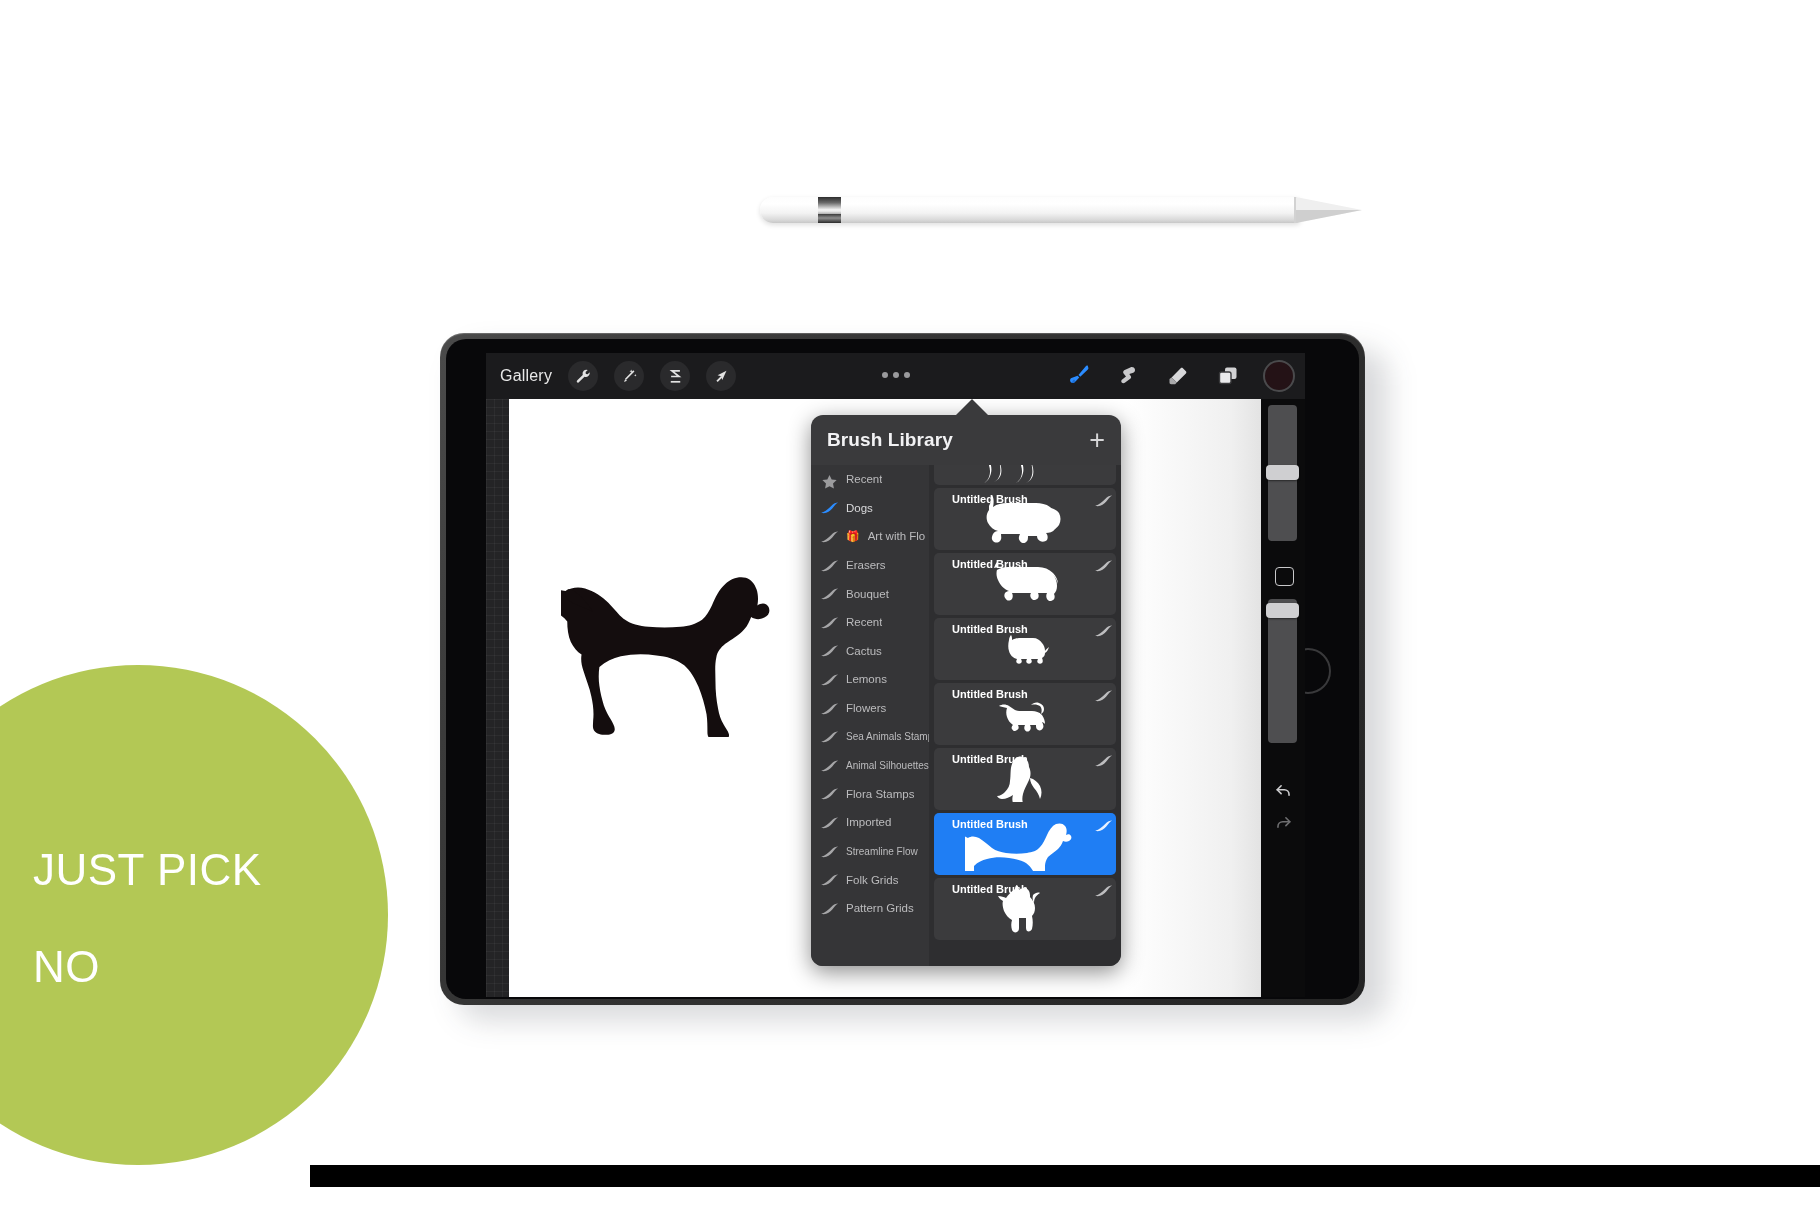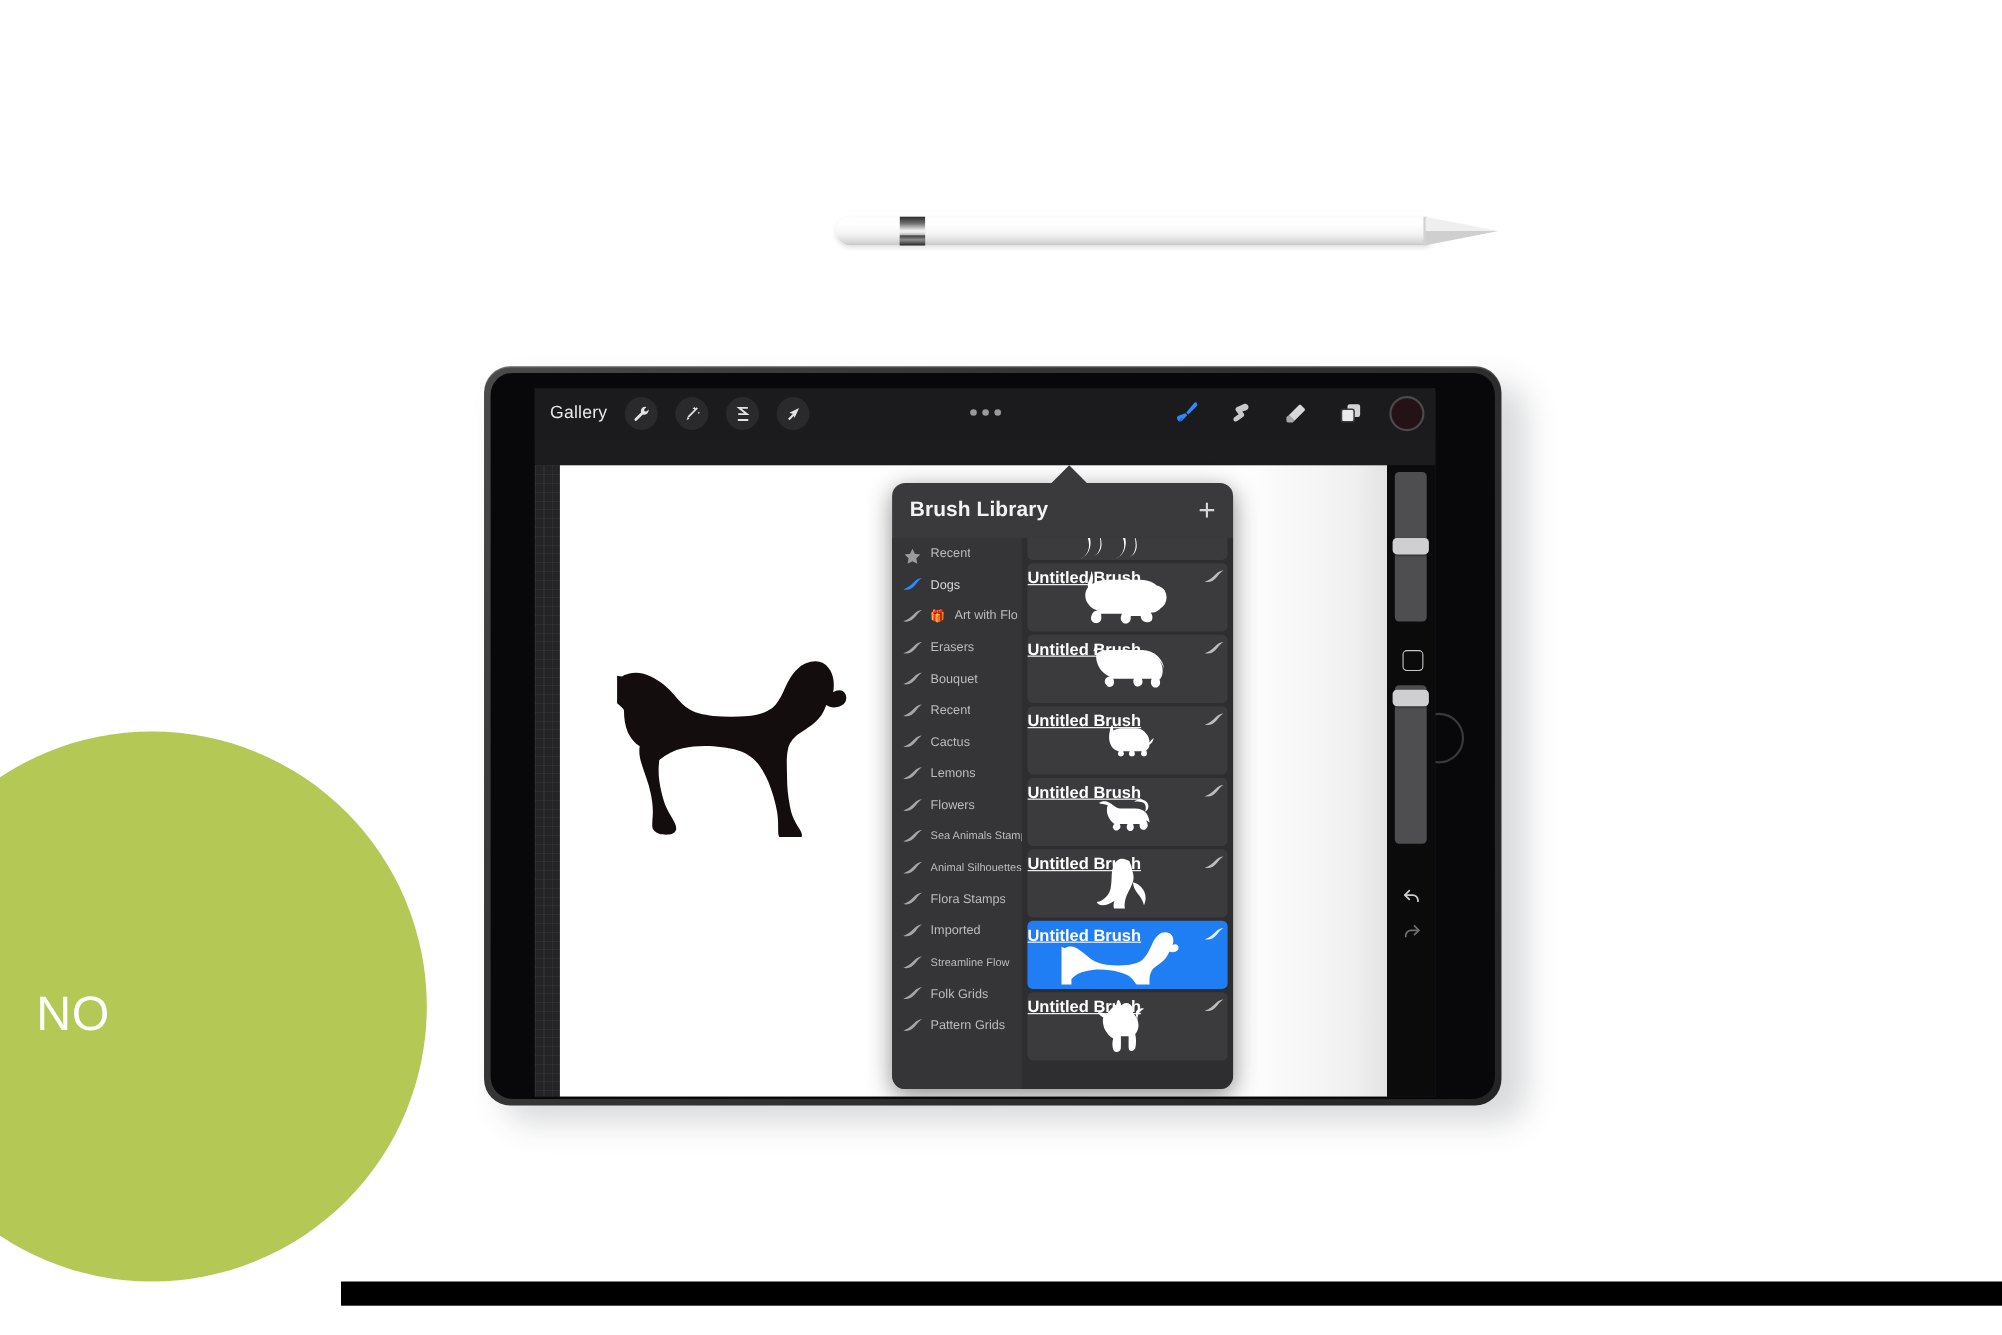--- a/index.html
+++ b/index.html
@@ -92,21 +92,21 @@
   .right-tools{
     position:absolute;right:10px;top:0;height:46px;display:flex;align-items:center;gap:20px;
   }
   .rt{width:30px;height:30px;display:flex;align-items:center;justify-content:center;}
   .color-swatch{
     width:28px;height:28px;border-radius:50%;
     background:#241216;border:2px solid #4a4a4c;
   }
 
   
-  .canvas-wrap{position:absolute;left:0;top:46px;right:0;bottom:0;margin-top:24px;}
+  .canvas-wrap{position:absolute;left:0;top:46px;right:0;bottom:0;}
   .grid-strip{
     position:absolute;left:0;top:0;width:23px;height:100%;
     background:
       repeating-linear-gradient(to right,rgba(255,255,255,.045) 0 1px,transparent 1px 8px),
       repeating-linear-gradient(to bottom,rgba(255,255,255,.045) 0 1px,transparent 1px 8px),
       #242426;
   }
   .paper{
     position:absolute;left:23px;top:0;right:44px;bottom:0;
     background:linear-gradient(to right,#ffffff 0%,#ffffff 82%,#f0f0f0 96%,#e3e3e3 100%);
@@ -168,23 +168,22 @@
   .set-row.active .set-label{color:#d9d9db;}
   .set-row .gift{font-size:11px;margin-right:1px;}
 
   .bl-main{flex:1;background:#2e2e30;position:relative;overflow:hidden;padding:0 5px;}
   .brush-card{
     position:relative;background:#3b3b3d;border-radius:5px;margin-bottom:3px;
     height:62px;overflow:hidden;
   }
   .brush-card.sel{background:#1f7ef4;}
   .brush-name{
-    position:absolute;left:0;top:5px;color:#ffffff;font-size:15px;font-weight:bold;
+    position:absolute;left:18px;top:5px;color:#ffffff;font-size:11px;font-weight:bold;
     z-index:2;
-    text-decoration:underline;
   }
   .stroke-ic{position:absolute;right:6px;top:6px;width:16px;height:10px;z-index:2;}
   .brush-thumb{
     position:absolute;left:0;right:0;top:0;bottom:0;
     display:flex;align-items:center;justify-content:center;
   }
   .brush-thumb svg{display:block;}
 
   
   .green-circle{
@@ -531,17 +530,18 @@
             </div>
 
           </div>
         </div>
       </div>
     </div>
   </div>
 
   <div class="green-circle"></div>
   <div class="green-text">
+    <div class="gt-1">JUST PICK</div>
     <div class="gt-2">NO</div>
   </div>
 
   <div class="black-bar"></div>
 </div>
 
 </body></html>

